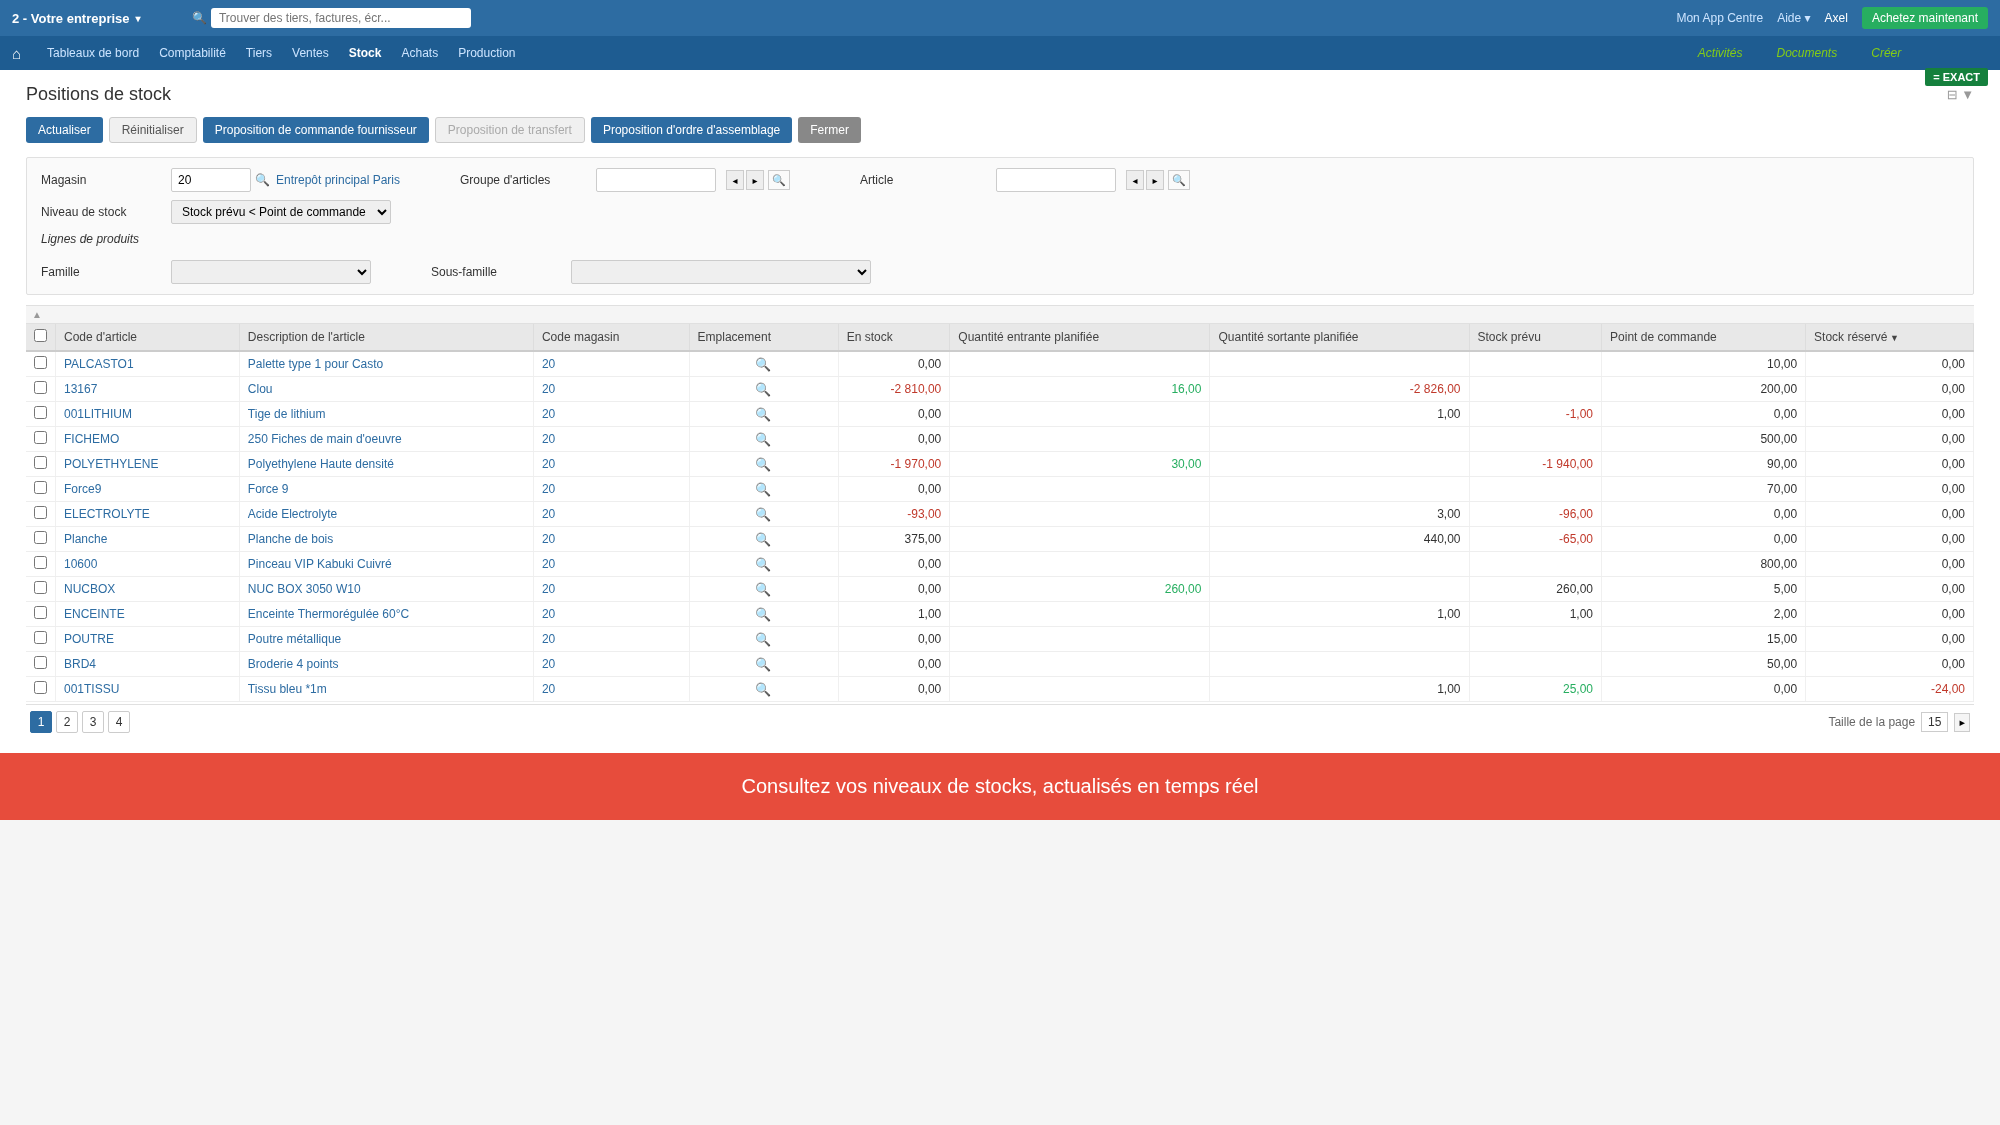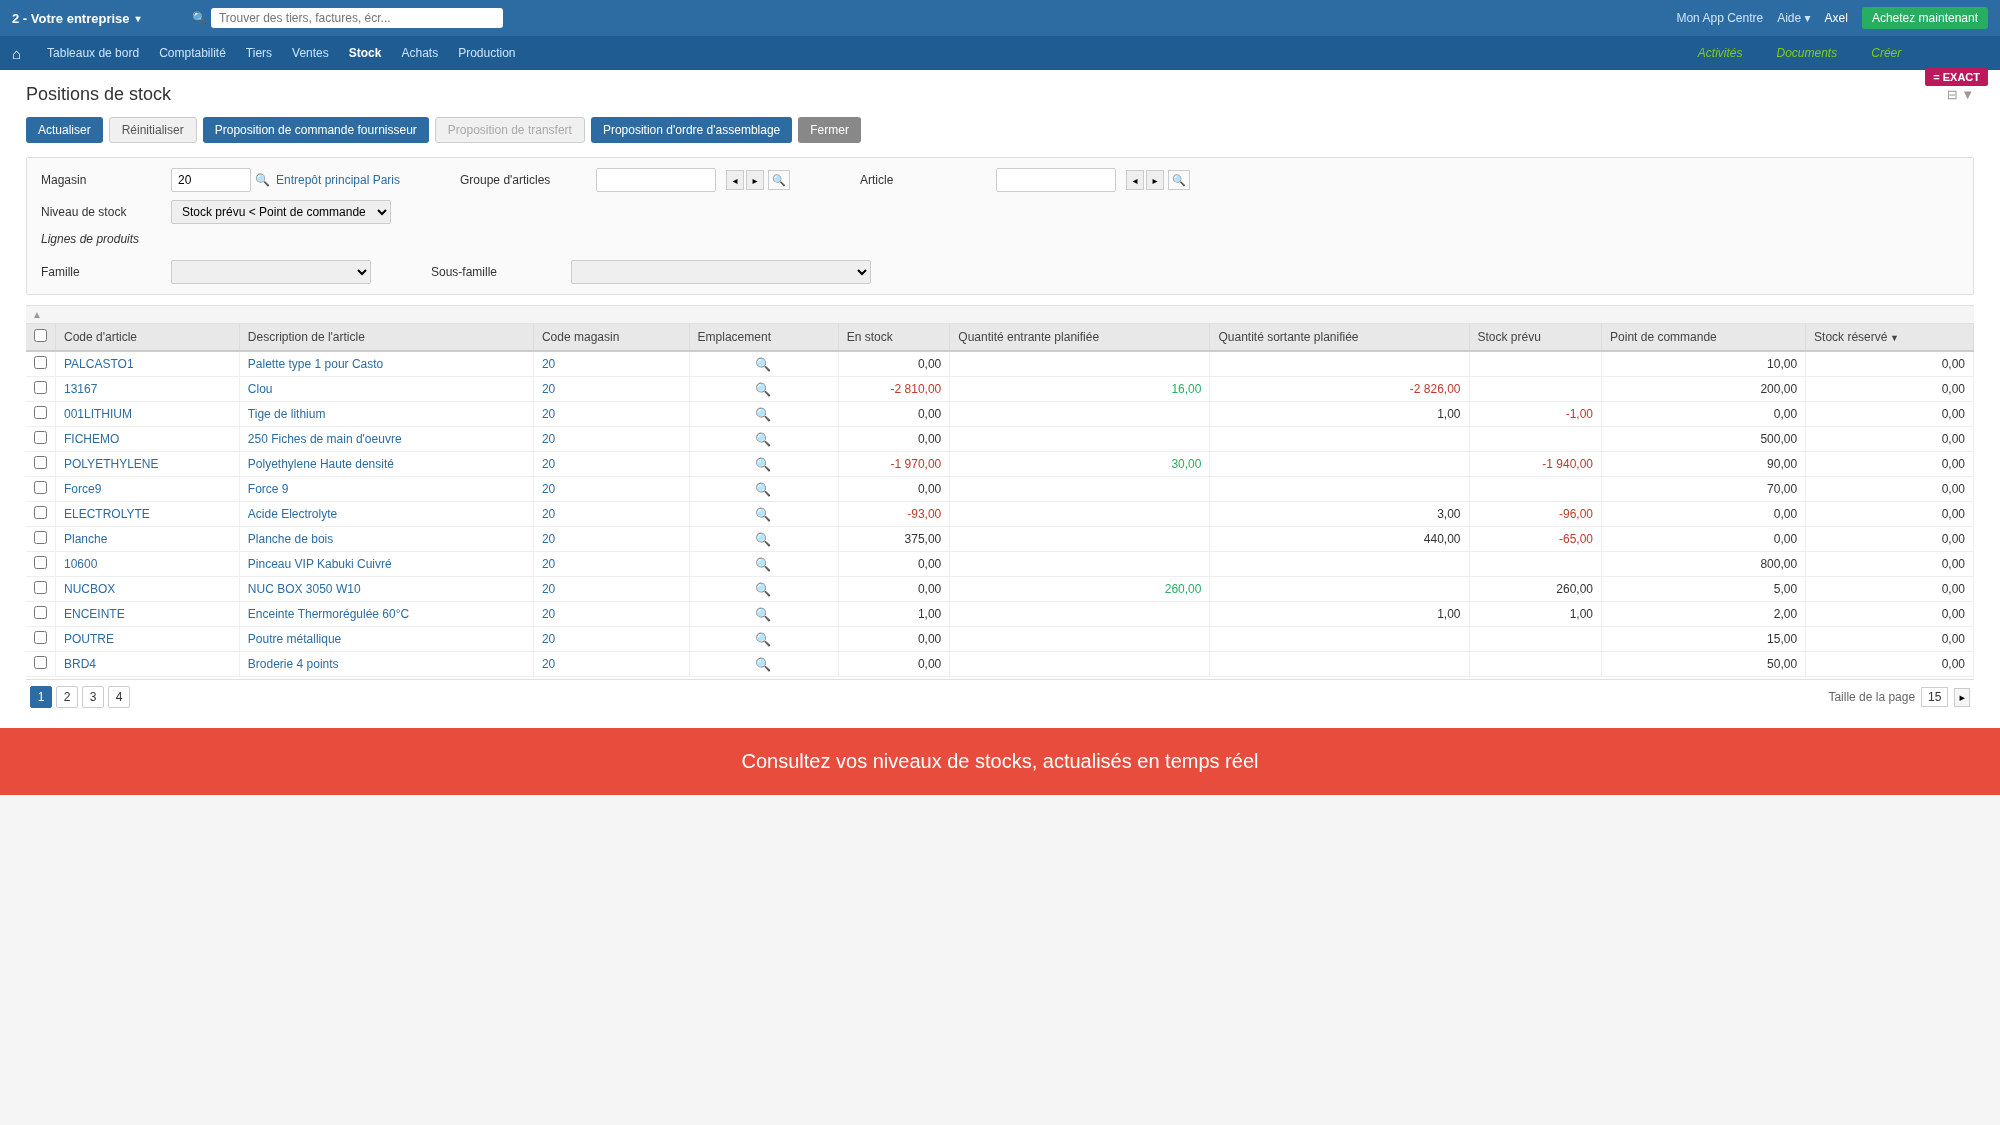--- a/index.html
+++ b/index.html
@@ -88,21 +88,21 @@
       text-decoration: none;
       font-size: 12px;
       font-style: italic;
     }
     .btn-creer {
       color: #cce4ff;
       font-size: 12px;
       padding: 0 10px;
     }
     .exact-logo {
-      background: #be185d;
+      background: #15803d;
       color: white;
       font-size: 11px;
       font-weight: bold;
       padding: 3px 8px;
       border-radius: 2px;
       margin-top: 48px;
     }
 
     
     .page-content {
@@ -342,21 +342,21 @@
 </head>
 <body>
 
 <div class="top-bar">
   <div class="top-bar-left">
     <span>2 - Votre entreprise</span>
     <span class="chevron">▾</span>
   </div>
   <div class="top-bar-search">
     <span style="color:#aed6f1;margin-right:4px;">🔍</span>
-    <input type="text" style="width: 292px;" placeholder="Trouver des tiers, factures, écr...">
+    <input type="text" style="width: 260px;" placeholder="Trouver des tiers, factures, écr...">
   </div>
   <div class="top-bar-right">
     <span class="app-centre">Mon App Centre</span>
     <span class="aide">
       <span>Aide</span>
       <span> ▾</span>
     </span>
     <span class="user">Axel</span>
     <button class="btn-achetez">Achetez maintenant</button>
   </div>
@@ -628,20 +628,33 @@
           <td class="link-cell">Broderie 4 points</td>
           <td class="link-cell">20</td>
           <td class="icon-cell"><span style="font-size:13px;color:#888;">🔍</span></td>
           <td class="num-cell">0,00</td>
           <td class="num-cell"></td>
           <td class="num-cell"></td>
           <td class="num-cell"></td>
           <td class="num-cell">50,00</td>
           <td class="num-cell">0,00</td>
         </tr>
+        <tr>
+          <td class="checkbox-cell"><input type="checkbox" style=""></td>
+          <td class="link-cell">001TISSU</td>
+          <td class="link-cell">Tissu bleu *1m</td>
+          <td class="link-cell">20</td>
+          <td class="icon-cell"><span style="font-size:13px;color:#888;">🔍</span></td>
+          <td class="num-cell">0,00</td>
+          <td class="num-cell"></td>
+          <td class="num-cell">1,00</td>
+          <td class="num-cell pos">25,00</td>
+          <td class="num-cell">0,00</td>
+          <td class="num-cell neg">-24,00</td>
+        </tr>
       </tbody>
   </table>
 
   <div class="pagination-bar">
     <div class="page-nums">
       <div class="page-num active">1</div>
       <div class="page-num">2</div>
       <div class="page-num">3</div>
       <div class="page-num">4</div>
     </div>

